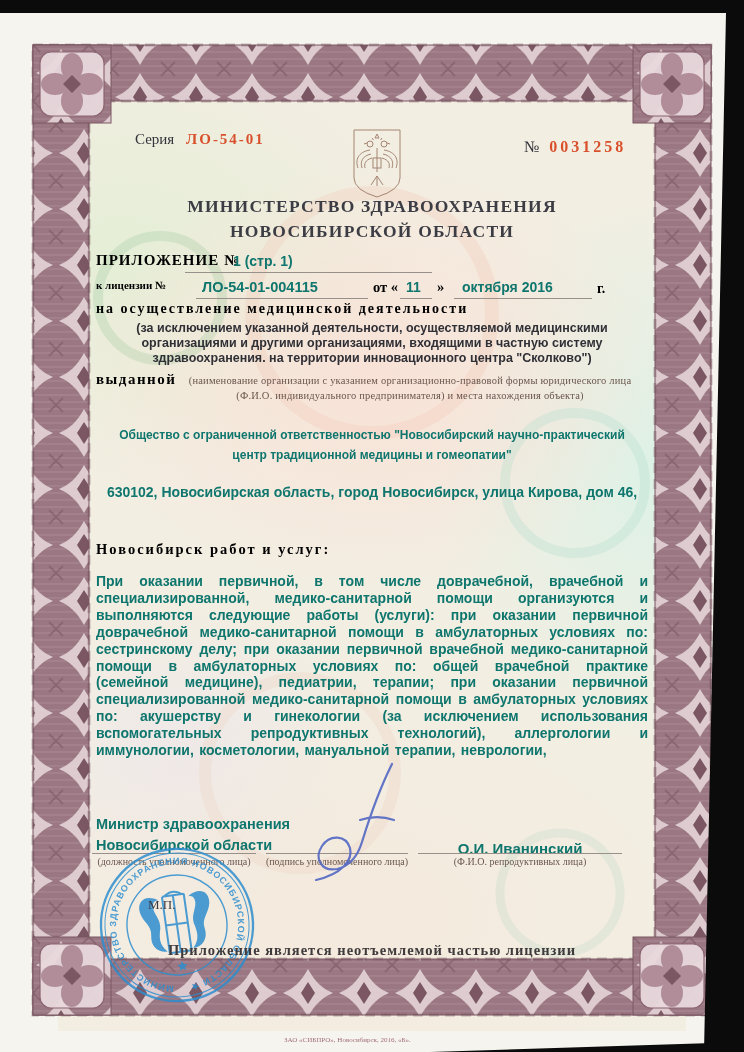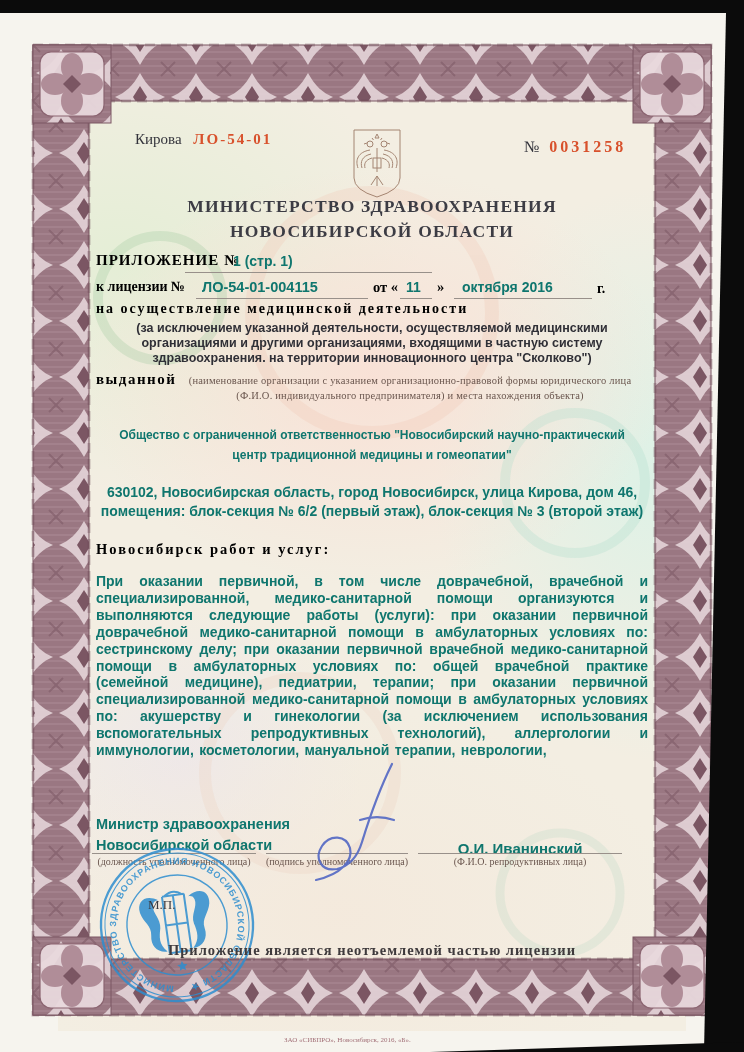--- a/index.html
+++ b/index.html
@@ -79,21 +79,21 @@
         <rect x="89" y="88" width="566" height="858"></rect>
       </g>
     </g>
     <use href="#cnrG" x="33" y="32"></use>
     <use href="#cnrG" x="633" y="32"></use>
     <use href="#cnrG" x="33" y="924"></use>
     <use href="#cnrG" x="633" y="924"></use>
   </svg>
 
   <div class="abs serif" style="left:135px;top:118px;font-size:15px;">
-    <span class="ink">Кирова</span>
+    <span class="ink">Серия</span>
     <span class="red" style="letter-spacing:2px;font-weight:bold;margin-left:8px;">ЛО-54-01</span>
   </div>
   <div class="abs serif" style="left:524px;top:125px;font-size:16px;">
     <span class="ink">№</span>
     <span class="red" style="letter-spacing:3px;font-weight:bold;margin-left:6px;">0031258</span>
   </div>
 
   <svg class="abs" style="left:350px;top:115px;" width="54" height="72" viewBox="0 0 54 72">
     <g stroke="#96735f" fill="none" stroke-width="1" opacity="0.85">
       <path d="M4 2 H50 V50 Q50 62 27 69 Q4 62 4 50 Z"></path>
@@ -110,21 +110,21 @@
     </g>
   </svg>
 
   <div class="abs serif title center" style="left:0;top:183px;width:744px;font-size:17.5px;">МИНИСТЕРСТВО ЗДРАВООХРАНЕНИЯ</div>
   <div class="abs serif title center" style="left:0;top:208px;width:744px;font-size:17.5px;">НОВОСИБИРСКОЙ ОБЛАСТИ</div>
 
   <div class="abs lbl" style="left:96px;top:239px;font-size:15px;letter-spacing:1px;">ПРИЛОЖЕНИЕ №</div>
   <div class="abs val" style="left:233px;top:240px;font-size:14px;">1 (стр. 1)</div>
   <div class="abs rule" style="left:185px;top:258px;width:247px;"></div>
 
-  <div class="abs lbl" style="left:96px;top:266px;font-size:14px;">к лицензии №</div>
+  <div class="abs lbl" style="left:96px;top:266px;font-size:11px;">к лицензии №</div>
   <div class="abs val" style="left:202px;top:266px;font-size:14.5px;">ЛО-54-01-004115</div>
   <div class="abs rule" style="left:196px;top:284px;width:172px;"></div>
   <div class="abs lbl" style="left:373px;top:266px;font-size:14.5px;">от «</div>
   <div class="abs val" style="left:406px;top:266px;font-size:14px;">11</div>
   <div class="abs rule" style="left:400px;top:284px;width:32px;"></div>
   <div class="abs lbl" style="left:437px;top:266px;font-size:14.5px;">»</div>
   <div class="abs val" style="left:462px;top:266px;font-size:14px;">октября 2016</div>
   <div class="abs rule" style="left:454px;top:284px;width:138px;"></div>
   <div class="abs lbl" style="left:597px;top:268px;font-size:14px;">г.</div>
 
@@ -139,21 +139,20 @@
   <div class="abs cap center" style="left:175px;top:362px;width:470px;font-size:10.5px;letter-spacing:0.2px;">(наименование организации с указанием организационно-правовой формы юридического лица</div>
   <div class="abs cap center" style="left:175px;top:377px;width:470px;font-size:10.5px;letter-spacing:0.2px;">(Ф.И.О. индивидуального предпринимателя) и места нахождения объекта)</div>
 
   <div class="abs val center" style="left:72px;top:412px;width:600px;font-size:12px;line-height:20px;">
     <div>Общество с ограниченной ответственностью "Новосибирский научно-практический</div>
     <div>центр традиционной медицины и гомеопатии"</div>
   </div>
 
   <div class="abs val center" style="left:77px;top:470px;width:590px;font-size:14px;line-height:19px;">
     <div>630102, Новосибирская область, город Новосибирск, улица Кирова, дом 46,</div>
-    <div>помещения: блок-секция № 6/2 (первый этаж), блок-секция № 3 (второй этаж)</div>
   </div>
 
   <div class="abs lbl" style="left:96px;top:528px;font-size:14.5px;letter-spacing:2px;">Новосибирск работ и услуг:</div>
 
   <div class="abs val just" style="left:96px;top:560px;width:552px;font-size:14px;line-height:16.9px;word-spacing:1.5px;">При оказании первичной, в том числе доврачебной, врачебной и специализированной, медико-санитарной помощи организуются и выполняются следующие работы (услуги): при оказании первичной доврачебной медико-санитарной помощи в амбулаторных условиях по: сестринскому делу; при оказании первичной врачебной медико-санитарной помощи в амбулаторных условиях по: общей врачебной практике (семейной медицине), педиатрии, терапии; при оказании первичной специализированной медико-санитарной помощи в амбулаторных условиях по: акушерству и гинекологии (за исключением использования вспомогательных репродуктивных технологий), аллергологии и иммунологии, косметологии, мануальной терапии, неврологии,</div>
 
   <div class="abs val" style="left:96px;top:801px;font-size:14.5px;line-height:21px;">
     <div>Министр здравоохранения</div>
     <div>Новосибирской области</div>
   </div>

